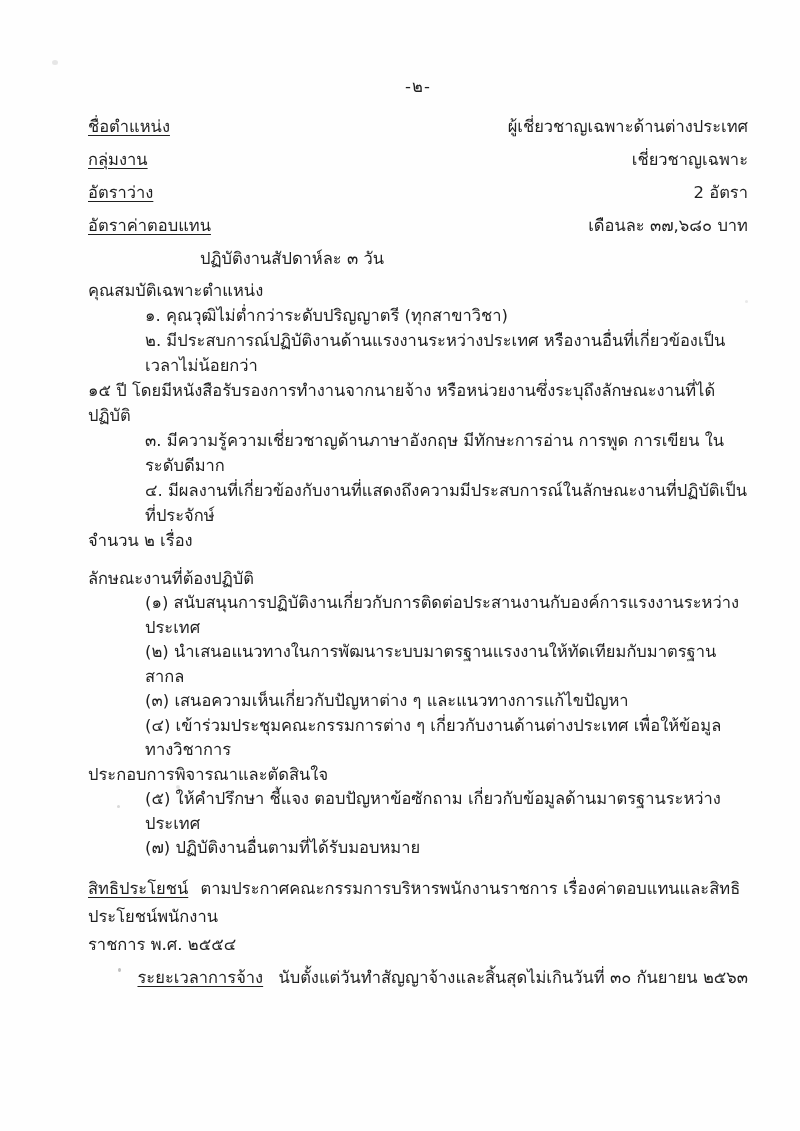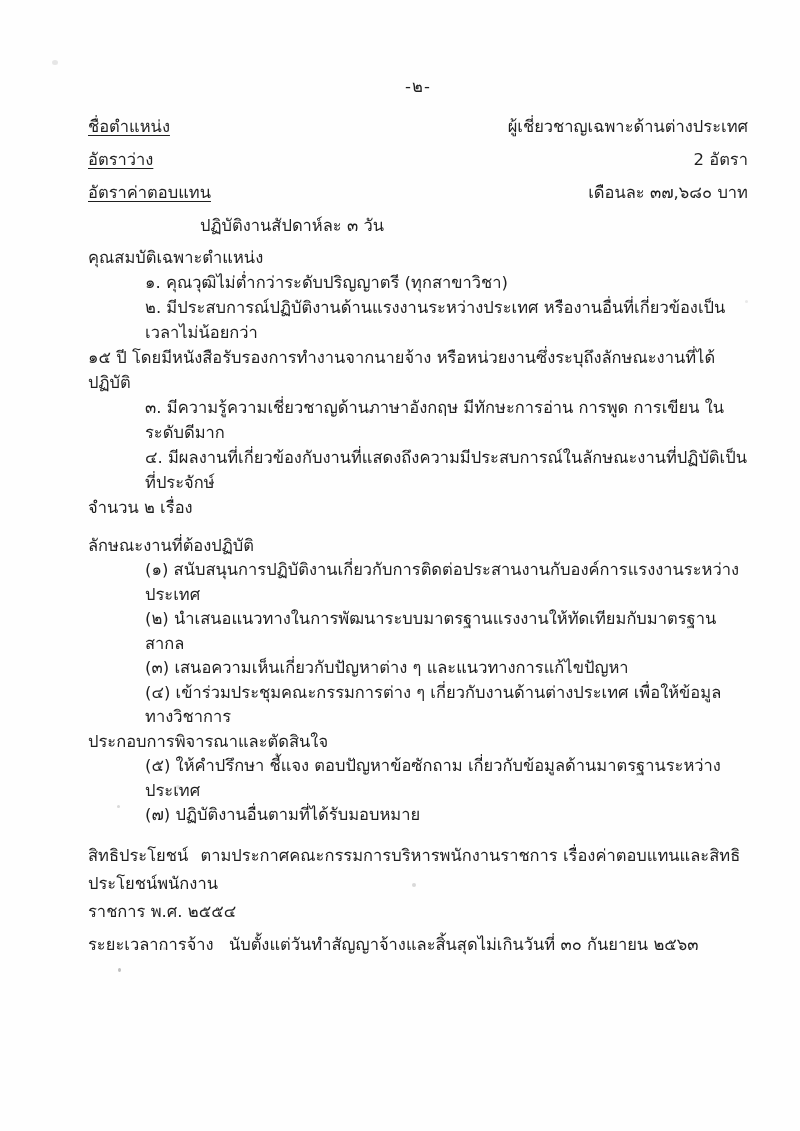--- a/index.html
+++ b/index.html
@@ -27,23 +27,23 @@
   .section-heading {
     text-underline-offset:3px;
     line-height:25px; margin-top:3px;
   }
   .section-heading.duties { margin-top:13px; }
   .item-line { line-height:25px; }
   .item-line.indent { padding-left:57px; }
   .duties .item-line, .duties-list .item-line { line-height:24.5px; }
 
   .benefits-par { margin-top:14px; line-height:28px; }
-  .inline-label { text-underline-offset:3px; }
+  .inline-label { text-decoration:underline; text-underline-offset:3px; }
   .inline-text { margin-left:7px; }
-  .employment-par { margin-top:5px; line-height:28px; }
+  .employment-par { margin-top:5px; line-height:28px;text-align:right; }
   .employment-par .inline-text { margin-left:10px; }
 
   .speck { position:absolute; background:#b9b9b9; border-radius:50%; opacity:.55; }
   .s1 { left:52px; top:60px;  width:6px; height:5px; opacity:.35;}
   .s2 { left:176px; top:785px; width:4px; height:4px; opacity:.4;}
   .s3 { left:117px; top:805px; width:3px; height:3px; }
   .s4 { left:412px; top:883px; width:4px; height:4px; }
   .s5 { left:163px; top:947px; width:3px; height:3px; }
   .s6 { left:118px; top:968px; width:3px; height:4px; background:#8a8a8a;}
   .s7 { left:745px; top:300px; width:3px; height:3px; opacity:.3;}
@@ -62,20 +62,24 @@
   <div class="speck s7"></div>
 
   <div class="content">
 
     <div class="page-number">-๒-</div>
 
     <div class="fields">
       <div class="field-row">
         <span class="field-label">ชื่อตำแหน่ง</span>
         <span class="field-value">ผู้เชี่ยวชาญเฉพาะด้านต่างประเทศ</span>
+      </div>
+      <div class="field-row">
+        <span class="field-label">กลุ่มงาน</span>
+        <span class="field-value">เชี่ยวชาญเฉพาะ</span>
       </div>
       <div class="field-row">
         <span class="field-label">อัตราว่าง</span>
         <span class="field-value">2 อัตรา</span>
       </div>
       <div class="field-row">
         <span class="field-label wide">อัตราค่าตอบแทน</span>
         <span class="field-value">เดือนละ ๓๗,๖๘๐ บาท</span>
       </div>
       <div class="schedule-row">ปฏิบัติงานสัปดาห์ละ ๓ วัน</div>

